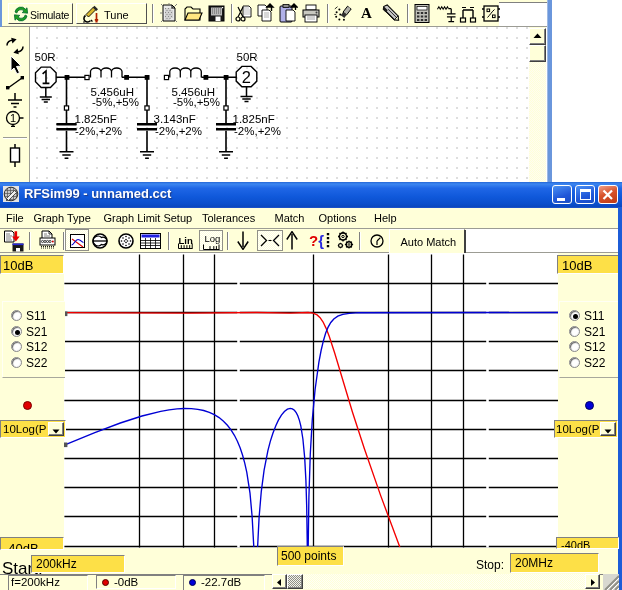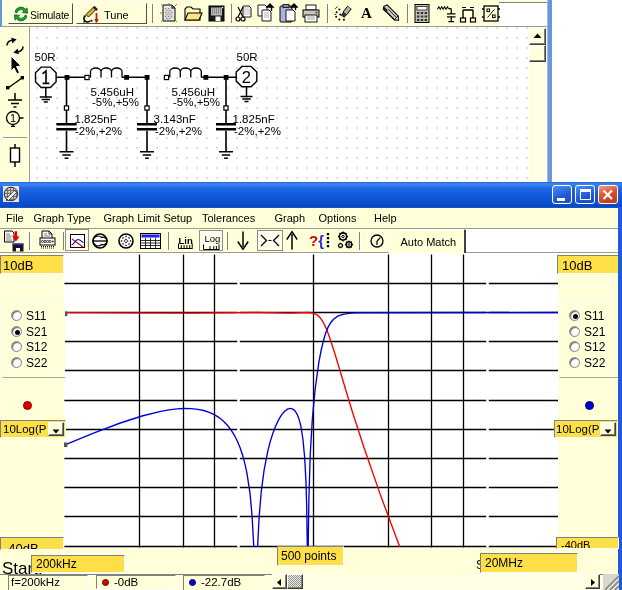--- a/index.html
+++ b/index.html
@@ -285,40 +285,41 @@
           <pattern id="hat" width="3" height="3" patternUnits="userSpaceOnUse">
             <rect width="3" height="3" fill="#c8c8c8"></rect>
             <path d="M0 1.5h3 M1.5 0v3" stroke="#555" stroke-width="0.7"></path>
           </pattern>
         </defs>
       <rect x="0" y="0" width="16" height="16" fill="#e4e4e4"></rect>
       <circle cx="8" cy="8" r="6.8" fill="url(#hat)" stroke="#333" stroke-width="1"></circle>
       <path d="M3.5 12.5 L11.5 4.5 L13.5 6.5 L5.5 14.5 Z" fill="#f0f0f0" stroke="#333" stroke-width="0.8"></path>
       <path d="M3.5 12.5 L5.5 14.5 L3 15 Z" fill="#333"></path>
     </svg>
+    <div class="txt" style="left:24px;top:4px;font-size:13px;font-weight:bold;color:#fff;text-shadow:1px 1px 1px #1a3a8a">RFSim99 - unnamed.cct</div>
 
     <div class="abs" style="left:552px;top:3px;width:20px;height:19px;border-radius:3px;background:linear-gradient(160deg,#4a90f4,#2057d8 60%,#1a4cc4);border:1px solid #fff;box-shadow:inset 0 0 1px #7ab">
       <div class="abs" style="left:4px;top:12px;width:8px;height:3px;background:#fff"></div>
       </div>
     <div class="abs" style="left:575px;top:3px;width:20px;height:19px;border-radius:3px;background:linear-gradient(160deg,#4a90f4,#2057d8 60%,#1a4cc4);border:1px solid #fff">
       <div class="abs" style="left:4px;top:3px;width:11px;height:11px;border:1.5px solid #fff;border-top-width:3px"></div>
       </div>
     <div class="abs" style="left:598px;top:3px;width:20px;height:19px;border-radius:3px;background:linear-gradient(160deg,#f0a088,#d8532c 45%,#bc3a14);border:1px solid #fff">
       <svg width="18" height="17">
           <path d="M4.5 4.5 L13 13 M13 4.5 L4.5 13" stroke="#fff" stroke-width="2.2"></path>
         </svg></div>
   </div>
 
   <div class="abs yl" style="left:0;top:25px;width:618px;height:21px;border-top:1px solid #1a50c8"></div>
   <div id="menu" style="font-size:11px">
     <div class="txt" style="left:6px;top:30px">File</div>
     <div class="txt" style="left:33.5px;top:30px">Graph Type</div>
     <div class="txt" style="left:103.5px;top:30px">Graph Limit Setup</div>
     <div class="txt" style="left:202px;top:30px">Tolerances</div>
-    <div class="txt" style="left:274.5px;top:30px">Graph</div>
+    <div class="txt" style="left:274.5px;top:30px">Match</div>
     <div class="txt" style="left:318.5px;top:30px">Options</div>
     <div class="txt" style="left:374px;top:30px">Help</div>
   </div>
 
   <div class="abs yl" style="left:0;top:46px;width:466px;height:25px"></div>
   <div class="abs" style="left:466px;top:46px;width:152px;height:25px;background:#fff"></div>
   <div class="abs" style="left:0;top:46px;width:618px;height:1px;background:#9c9c94"></div>
   <div class="abs" style="left:0;top:70px;width:618px;height:1px;background:#9c9c94"></div>
   <div id="tb2">
 
@@ -514,21 +515,21 @@
     <div class="abs sunk" style="left:277px;top:364px;width:67px;height:20px">
       <div class="txt" style="left:3px;top:2px;font-size:12px">500 points</div>
       </div>
 
     <div class="txt" style="left:2px;top:377px;font-size:17px">Start:</div>
     <div class="abs sunk" style="left:31px;top:373px;width:94px;height:18px">
       <div class="txt" style="left:4px;top:1px;font-size:12px">200kHz</div>
       </div>
 
     <div class="txt" style="left:476px;top:376px;font-size:12px">Stop:</div>
-    <div class="abs sunk" style="left:480px;top:371px;width:98px;height:20px">
+    <div class="abs sunk" style="left:510px;top:371px;width:89px;height:20px">
       <div class="txt" style="left:4px;top:2px;font-size:12px">20MHz</div>
       </div>
   </div>
 
   <div class="abs yl" style="left:0;top:392px;width:618px;height:16px;border-top:1px solid #808080"></div>
   <div id="statusbar">
     <div class="abs sunk" style="left:8px;top:393px;width:80px;height:22px;background:#ffffd9">
       <div class="txt" style="left:2px;top:0px;font-size:11.5px">f=200kHz</div>
       </div>
     <div class="abs sunk" style="left:96px;top:393px;width:80px;height:14px;background:#ffffd9">

